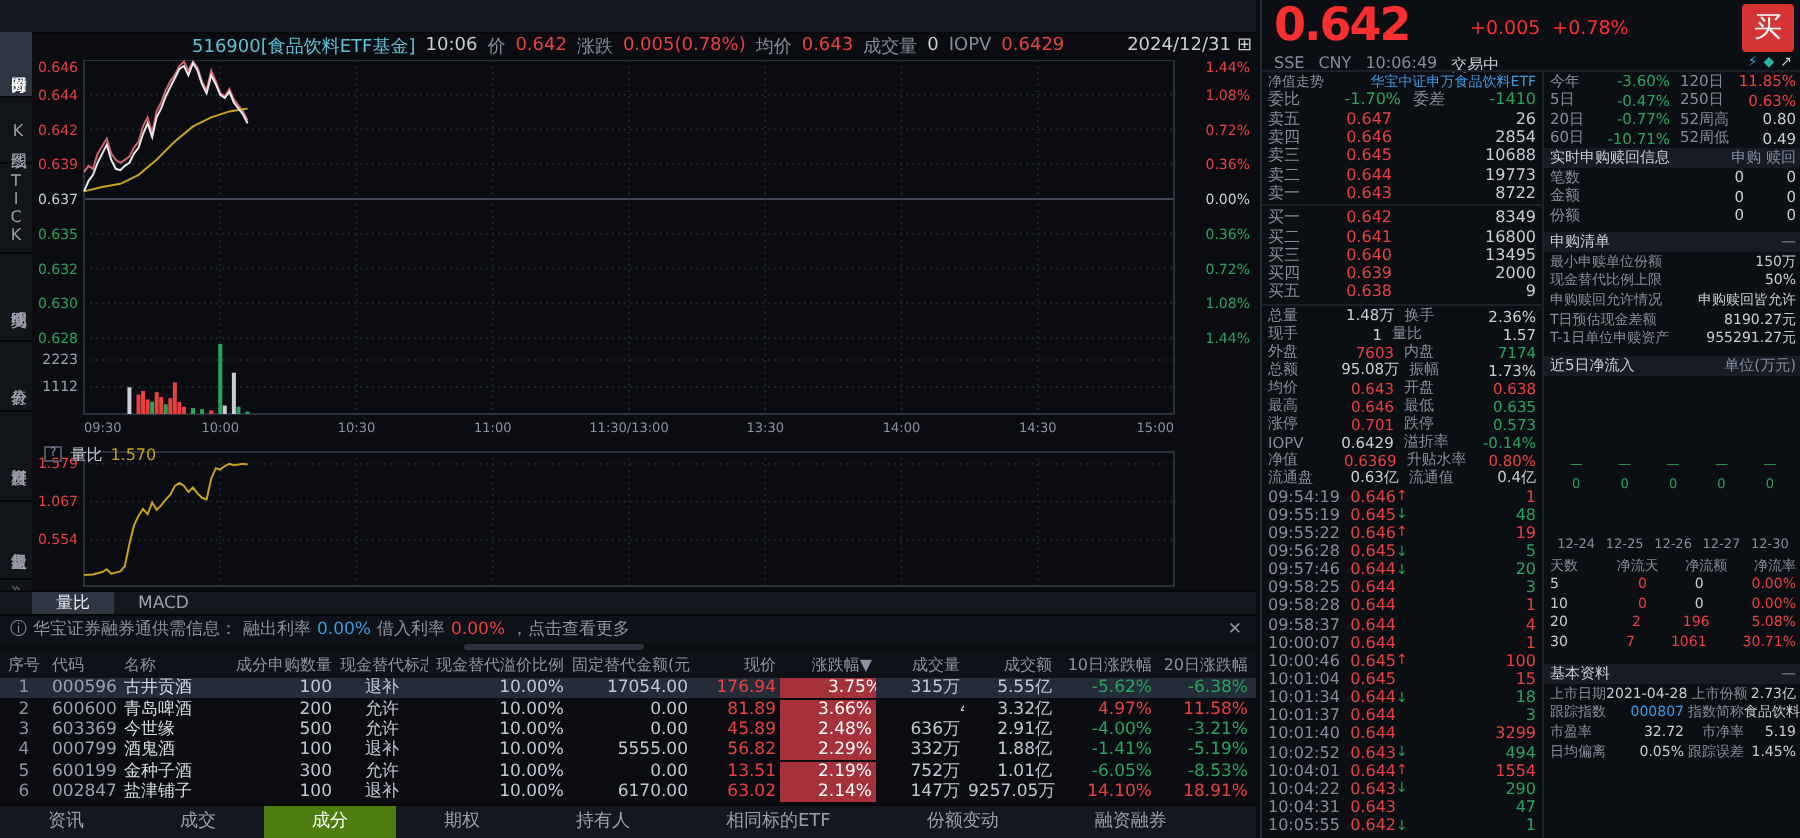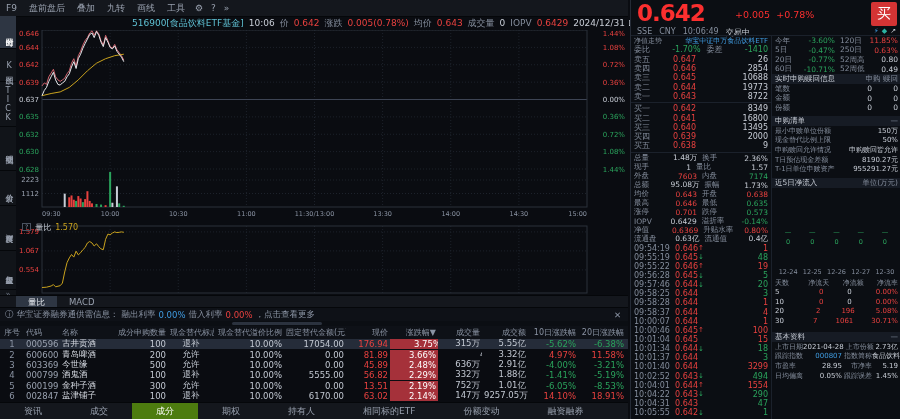--- a/index.html
+++ b/index.html
@@ -8,21 +8,21 @@
   #app{position:absolute;left:0;top:0;width:900px;height:419px;background:#0a0c11;}
   
   #topbar{position:absolute;left:0;top:0;width:628px;height:16px;background:#14171d;
           display:flex;align-items:center;justify-content:space-between;border-bottom:1px solid #05070a;}
   #tm-left,#tm-right{display:flex;align-items:center;height:16px;}
   .tm-item{padding:0 6px;height:16px;line-height:16px;color:#98a0ae;white-space:nowrap;}
   .tm-item.sel{background:#2e3643;color:#e9ecf1;}
   .tm-icon{color:#98a0ae;padding:0 4px;}
   
   #chart-info{position:absolute;left:16px;top:16px;width:610px;height:14px;display:flex;
-              align-items:center;gap:5px;padding-left:116px;box-sizing:border-box;white-space:nowrap;}
+              align-items:center;gap:5px;padding-left:80px;box-sizing:border-box;white-space:nowrap;}
   .ci-lbl{color:#848d9c;}
   #ci-date{margin-left:auto;color:#c8cdd6;display:flex;gap:3px;align-items:center;}
   
   #side{position:absolute;left:0;top:16px;width:16px;height:286px;background:#111419;
         display:flex;flex-direction:column;align-items:center;}
   .side-item{writing-mode:vertical-rl;text-orientation:upright;font-size:8px;color:#99a1af;
              width:16px;text-align:center;border-bottom:1px solid #05070a;display:flex;
              align-items:center;justify-content:center;box-sizing:border-box;}
   .side-item.sel{background:#2e3643;color:#ffffff;}
   .side-more{margin-top:auto;color:#6d7584;padding-bottom:3px;font-size:8px;}
@@ -86,31 +86,20 @@
              padding:0 4px;box-sizing:border-box;font-size:6.5px;}
   .flow-line span{width:26px;text-align:center;}
   #nav-link{overflow:hidden;text-overflow:clip;}
 </style>
 </head>
 <body>
 
 <div id="app">
 
   <div id="topbar">
-    <div id="tm-right">
-        <div class="tm-item">F9</div>
-        <div class="tm-item">盘前盘后</div>
-        <div class="tm-item">叠加</div>
-        <div class="tm-item">九转</div>
-        <div class="tm-item">画线</div>
-        <div class="tm-item">工具</div>
-        <span class="tm-icon">⚙</span>
-        <span class="tm-icon">?</span>
-        <span class="tm-icon">»</span>
-      </div>
   </div>
 
   <div id="chart-info">
     <span style="color:#5fc1d4">516900[食品饮料ETF基金]</span>
     <span style="color:#c8cdd6">10:06</span>
     <span class="ci-lbl">价</span>
     <span class="rd">0.642</span>
     <span class="ci-lbl">涨跌</span>
     <span class="rd">0.005(0.78%)</span>
     <span class="ci-lbl">均价</span>
@@ -788,21 +777,21 @@
           <span class="tr" style="width: 26px; color: rgb(200, 205, 214);">2.73亿</span>
         </div>
         <div class="qrow f7" style="height: 9.8px;">
           <span class="lb" style="width: 30px;">跟踪指数</span>
           <span class="fx tr" style="color: rgb(63, 155, 224);">000807</span>
           <span class="lb tr" style="width: 30px; padding-left: 2px; box-sizing: border-box;">指数简称</span>
           <span class="tr" style="width: 26px; color: rgb(200, 205, 214);">食品饮料</span>
         </div>
         <div class="qrow f7" style="height: 9.8px;">
           <span class="lb" style="width: 30px;">市盈率</span>
-          <span class="fx tr" style="color: rgb(200, 205, 214);">28.95</span>
+          <span class="fx tr" style="color: rgb(200, 205, 214);">32.72</span>
           <span class="lb tr" style="width: 30px; padding-left: 2px; box-sizing: border-box;">市净率</span>
           <span class="tr" style="width: 26px; color: rgb(200, 205, 214);">5.19</span>
         </div>
         <div class="qrow f7" style="height: 9.8px;">
           <span class="lb" style="width: 30px;">日均偏离</span>
           <span class="fx tr" style="color: rgb(200, 205, 214);">0.05%</span>
           <span class="lb tr" style="width: 30px; padding-left: 2px; box-sizing: border-box;">跟踪误差</span>
           <span class="tr" style="width: 26px; color: rgb(200, 205, 214);">1.45%</span>
         </div>
       </div>

